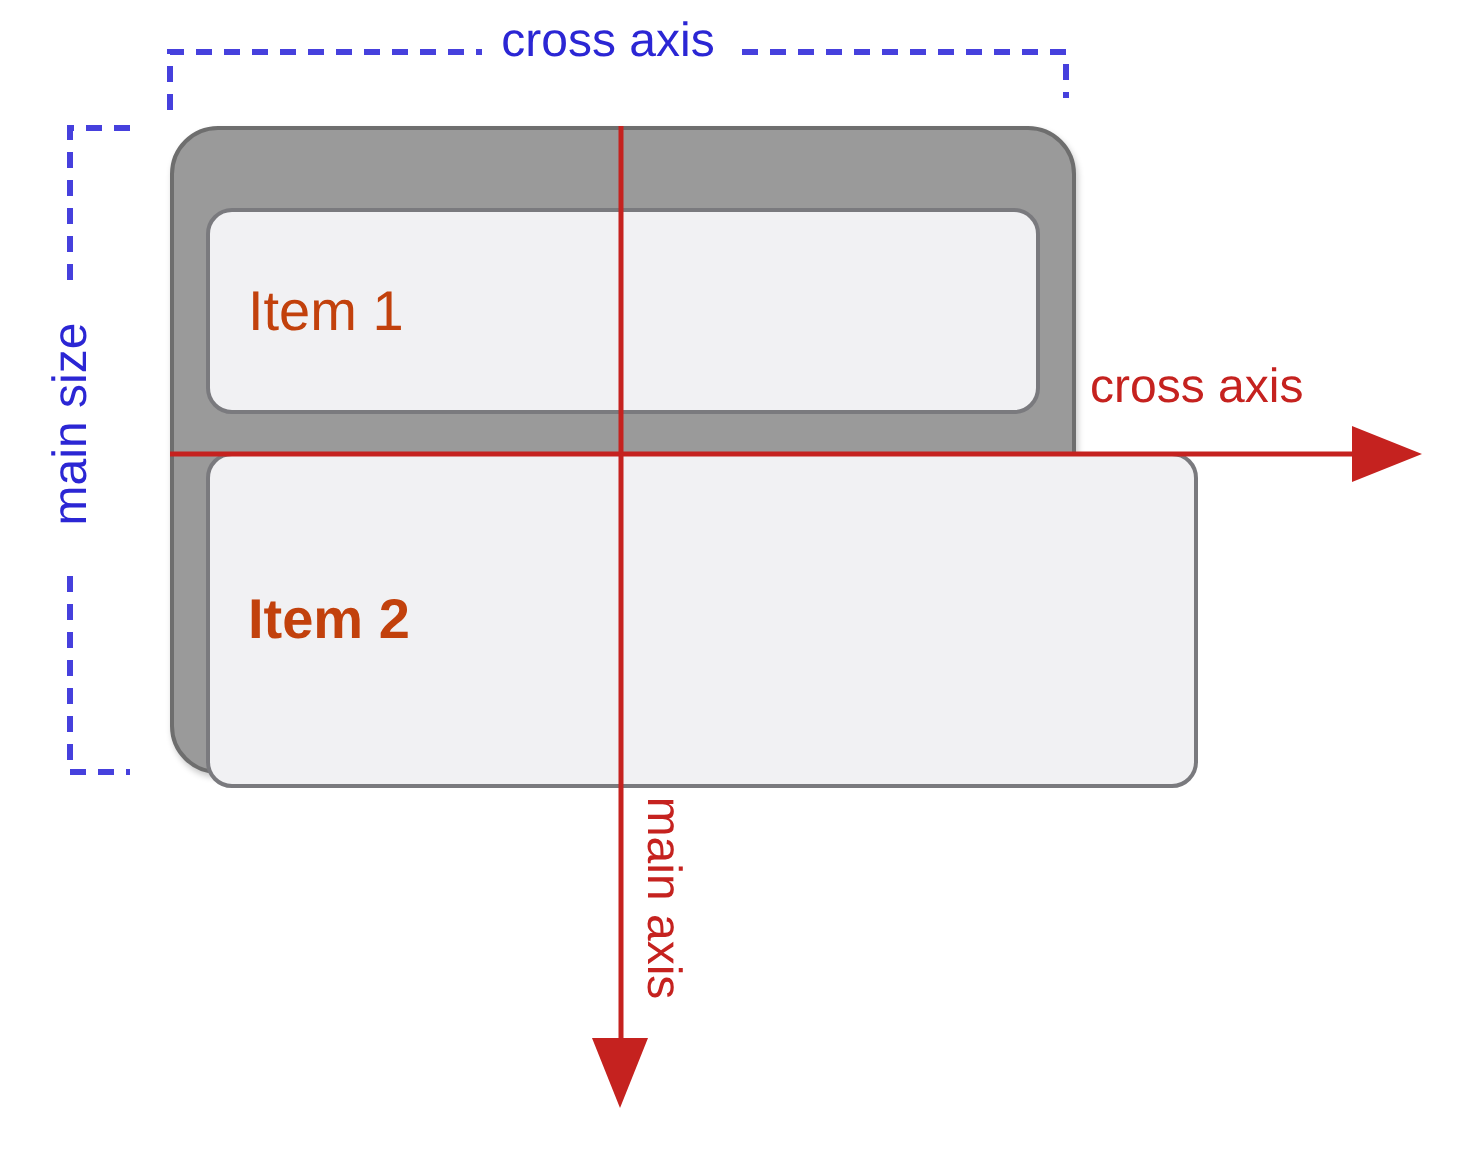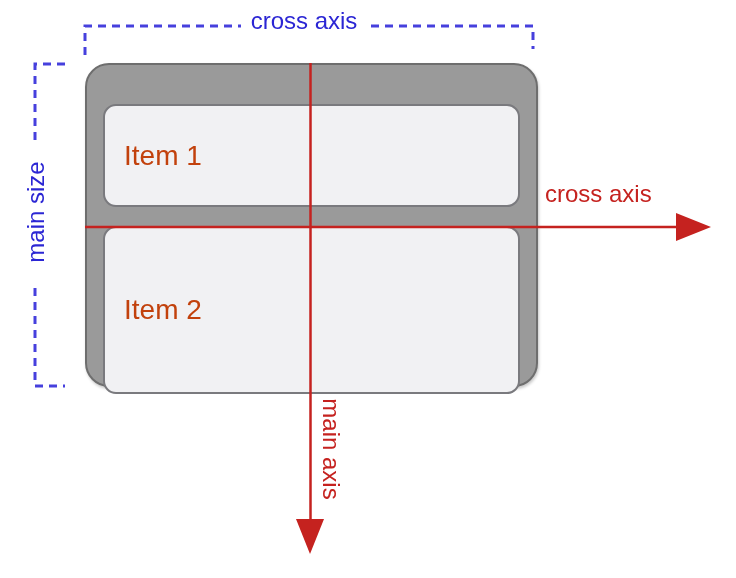--- a/index.html
+++ b/index.html
@@ -30,21 +30,21 @@
     border-radius: 13px;
     display: flex;
     align-items: center;
     padding-left: 19px;
     font-size: 28px;
     color: #c2410c;
     z-index: 2;
     margin-top: 24px;
   }
   .flex-item.item-1 { left: 103px; top: 80px;  width: 417px; height: 103px; }
-  .flex-item.item-2 { left: 103px; top: 202px; width: 417px; height: 168px; }
+  .flex-item.item-2 { left: 103px; top: 202px; width: 496px; height: 168px; font-weight: bold; }
 
   svg.overlay {
     position: absolute;
     left: 0; top: 0;
     width: 736px; height: 578px;
     z-index: 5;
     pointer-events: none;
   }
 
   .lbl {

